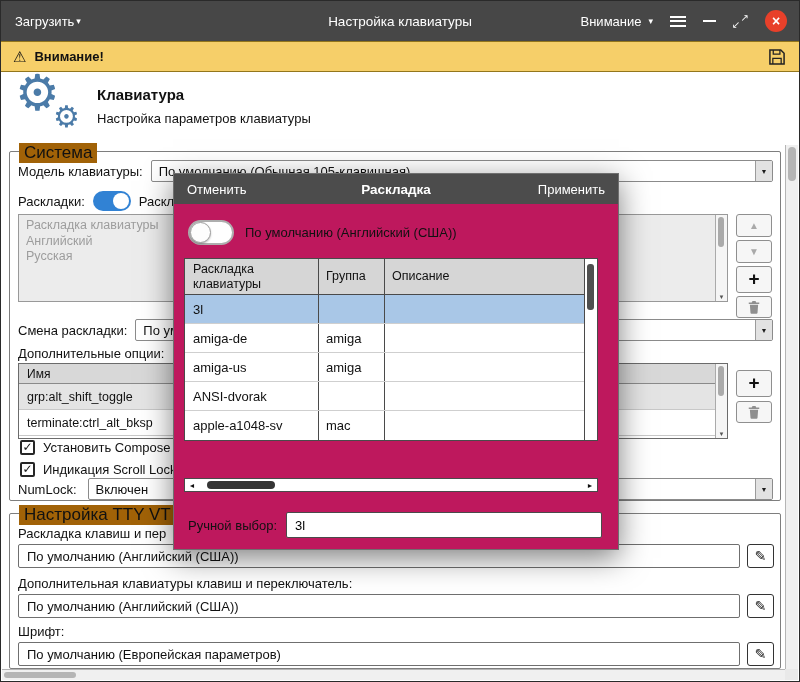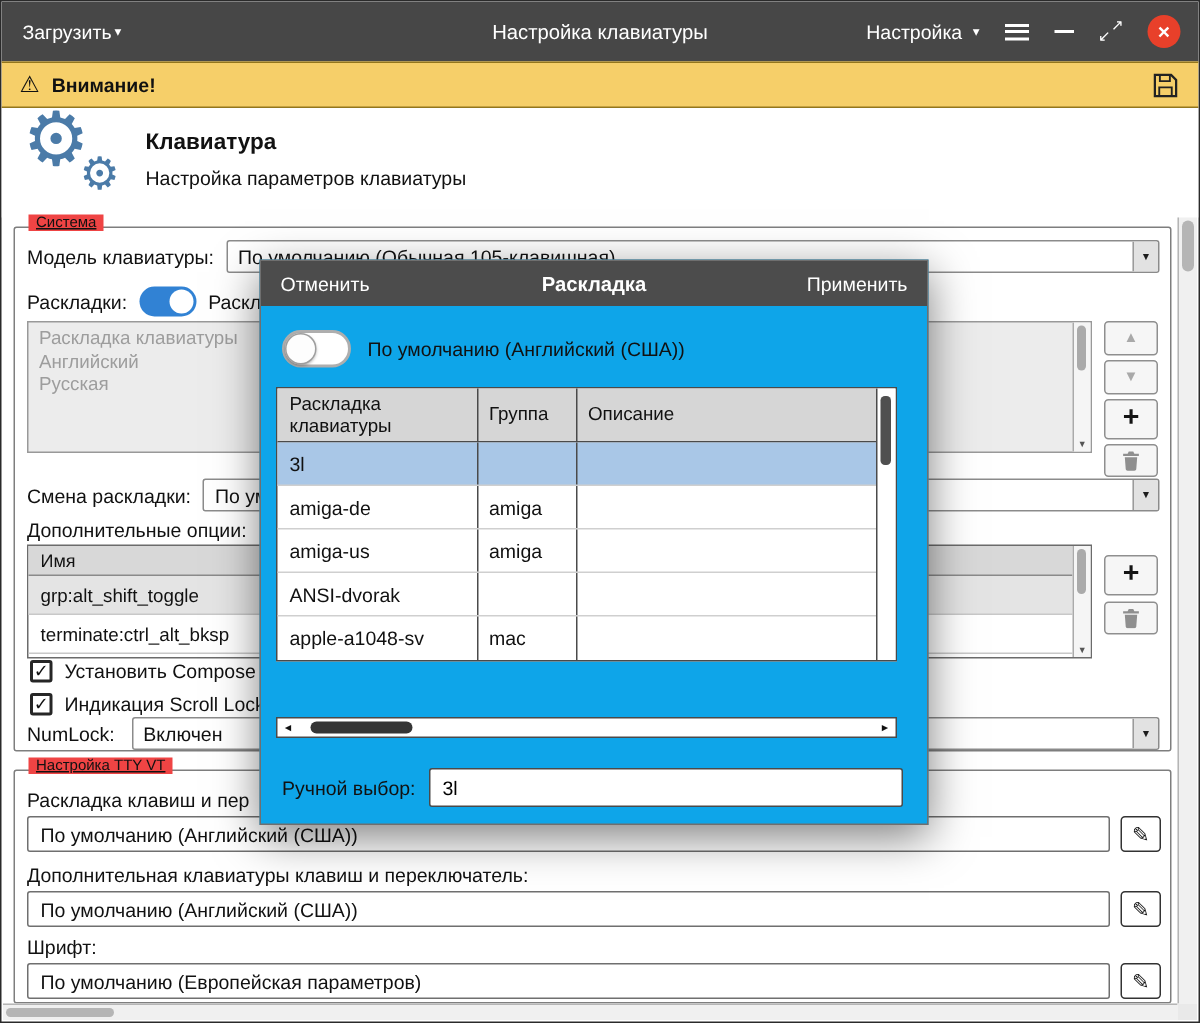--- a/index.html
+++ b/index.html
@@ -35,21 +35,21 @@
   
   .appheader { position:absolute; left:0; top:71px; width:100%; height:73px; background:#fff; }
   .gears { position:absolute; left:14px; top:4px; width:74px; height:64px; color:#4b7ba8; }
   .gear-big { position:absolute; left:0; top:-8px; font-size:50px; line-height:1; }
   .gear-small { position:absolute; left:38px; top:26px; font-size:30px; line-height:1; }
   .page-title { position:absolute; left:96px; top:14px; font-size:15px; font-weight:bold; }
   .page-sub { position:absolute; left:96px; top:39px; font-size:13px; }
 
   
   .fieldset { position:absolute; border:1px solid #7e7e7e; border-radius:2px; background:#fff; }
-  .legend { position:absolute; top:-9px; left:9px; background:#ef4444; padding:0 5px; font-size:10px;text-decoration:underline; }
+  .legend { position:absolute; top:-9px; left:9px; background:#a16207; padding:0 5px; font-size:17px; }
   .fs-system { left:8px; top:150px; width:772px; height:350px; }
   .fs-tty { left:8px; top:512px; width:772px; height:156px; }
 
   .frow { position:absolute; display:flex; align-items:center; gap:8px; height:22px; }
   .flabel { font-size:13px; white-space:nowrap;text-align:center; }
   .grow { flex:1; }
   .row-model { left:8px; top:8px; right:7px; }
   .row-layouts { left:8px; top:38px; }
   .row-switch { left:8px; top:167px; right:7px; }
   .lbl-options { position:absolute; left:8px; top:194px; }
@@ -107,21 +107,21 @@
   .l3 { top:110px; } .v3 { top:128px; } .e3 { top:128px; }
 
   
   .main-vscroll { position:absolute; right:1px; top:144px; width:13px; bottom:12px; background:#f0f0f0; border-left:1px solid #b5b5b5; }
   .main-vthumb { position:absolute; left:2px; top:2px; width:8px; height:34px; background:#b5b5b5; border-radius:4px; }
   .main-hscroll { position:absolute; left:1px; right:14px; bottom:1px; height:11px; background:#f0f0f0; border-top:1px solid #b5b5b5; }
   .main-hthumb { position:absolute; left:2px; top:2px; width:72px; height:6px; background:#b5b5b5; border-radius:3px; }
   .corner { position:absolute; right:1px; bottom:1px; width:13px; height:11px; background:#e9e9e9; }
 
   
-  .modal { position:absolute; left:172px; top:172px; width:446px; height:377px; background:#0ea5e9; border:1px solid #6f6f6f; box-shadow:0 8px 28px rgba(0,0,0,.5); z-index:20; }
+  .modal { position:absolute; left:172px; top:172px; width:446px; height:377px; background:#be185d; border:1px solid #6f6f6f; box-shadow:0 8px 28px rgba(0,0,0,.5); z-index:20; }
   .modal-header { position:absolute; left:0; top:0; right:0; height:30px; background:#4c4c4c; display:flex; align-items:center; }
   .mh-cancel { position:absolute; left:13px; font-size:13px; color:#fff; cursor:pointer; }
   .mh-title { width:100%; text-align:center; font-size:13.5px; font-weight:bold; color:#fff; }
   .mh-apply { position:absolute; right:13px; font-size:13px; color:#fff; cursor:pointer; }
   .m-toggle-row { position:absolute; left:14px; top:46px; display:flex; align-items:center; gap:11px; }
   .m-toggle-label { font-size:13px; }
 
   .mtable { position:absolute; left:10px; top:84px; width:414px; border:1px solid #4a4a4a; display:flex; background:#fff; }
   .mt-main { flex:1; min-width:0; }
   .mt-header { display:flex; align-items:stretch; background:#d6d6d6; border-bottom:1px solid #4a4a4a; height:36px; }
@@ -150,21 +150,21 @@
 <div class="app">
 
   <div class="titlebar">
     <div class="tb-left">
       <span>Загрузить</span>
       <span class="caret">▾</span>
     </div>
     <div class="tb-title">Настройка клавиатуры</div>
     <div class="tb-right">
       <div class="tb-save">
-        <span>Настройка</span>
+        <span>Внимание</span>
         <span class="caret">▾</span>
       </div>
       <div class="tb-iconbtn">
         <span class="hamburger"></span>
       </div>
       <div class="tb-iconbtn">
         <span class="minbar"></span>
       </div>
       <div class="tb-iconbtn">
         <span class="expand">

